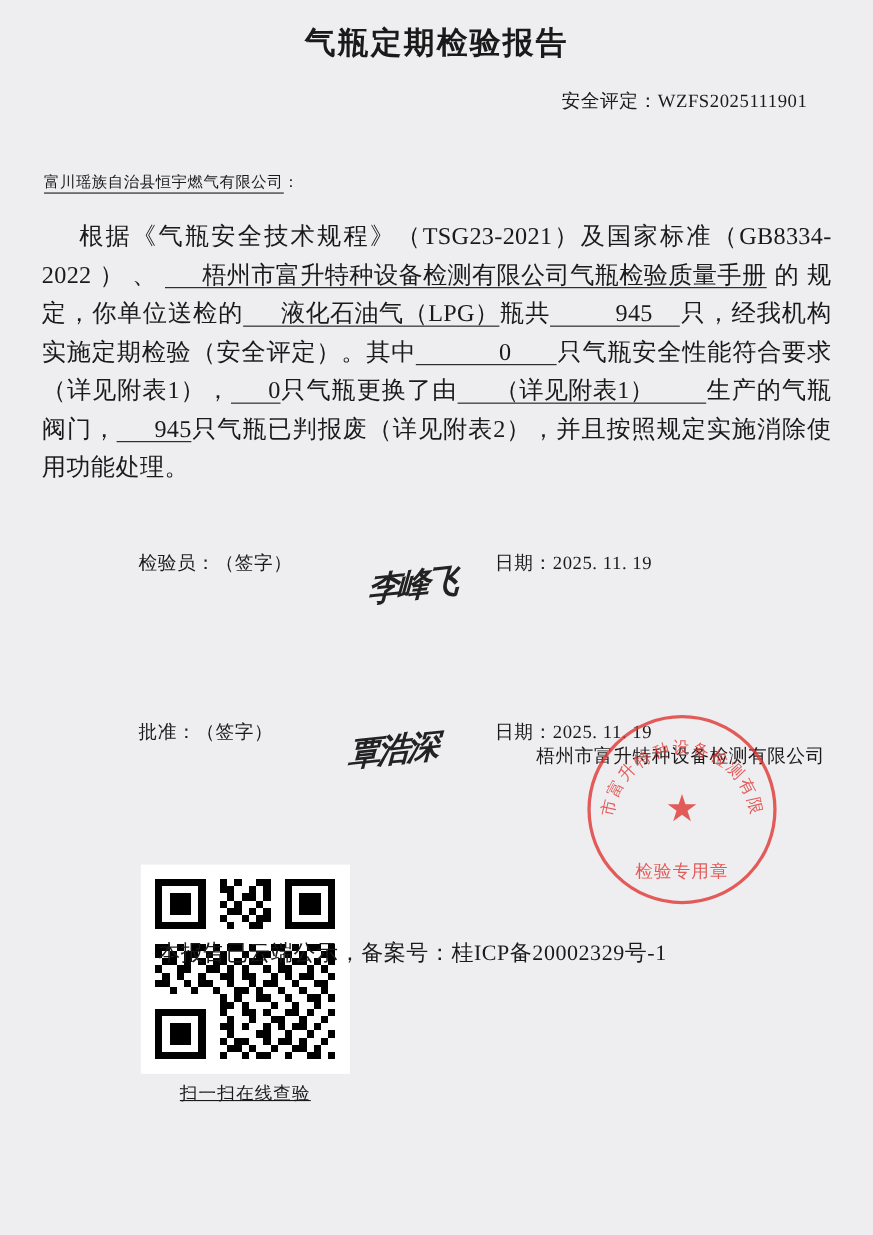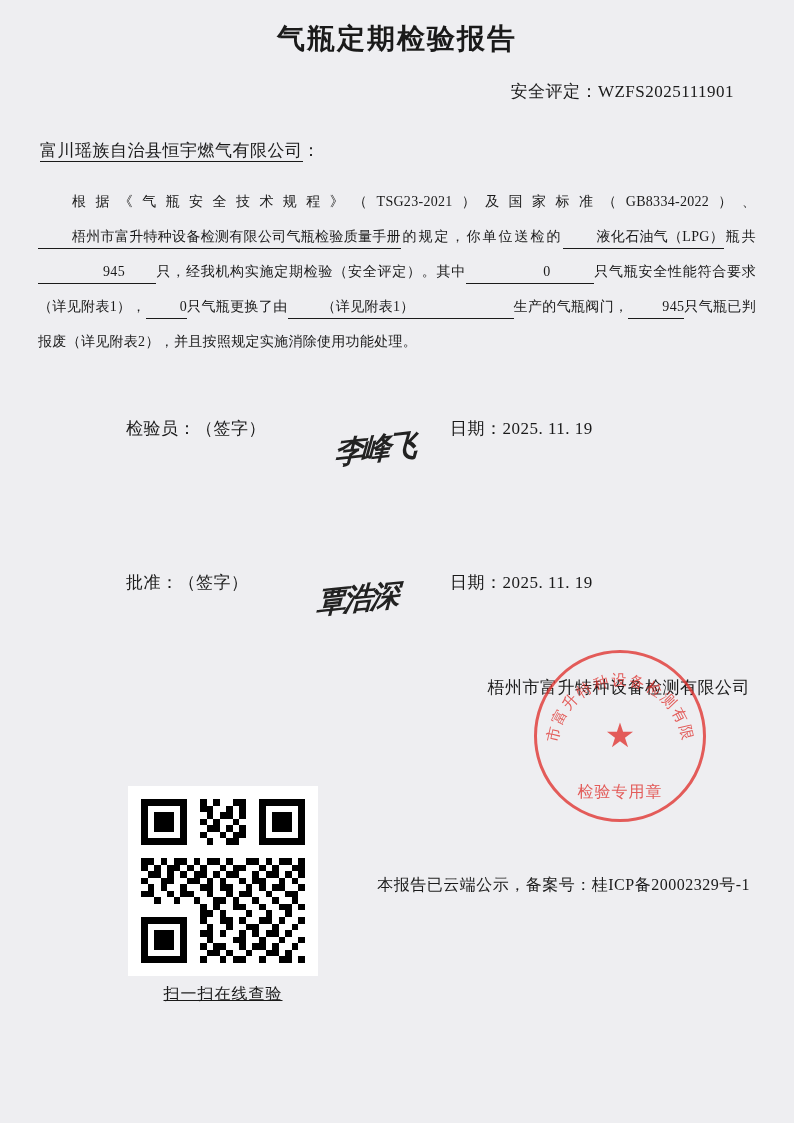--- a/index.html
+++ b/index.html
@@ -31,32 +31,32 @@
     font-family: "Liberation Sans", "DejaVu Sans", sans-serif;
   }
   .report-no {
     text-align: right;
     font-size: 17px;
     margin-top: 22px;
     padding-right: 22px;
     letter-spacing: 0.5px;
   }
   .addressee {
-    font-size: 17px;
-    margin-top: 36px;
+    font-size: 14px;
+    margin-top: 54px;
     margin-left: 2px;
     letter-spacing: 0.5px;
   }
   .addressee .u {
     border-bottom: 1px solid #1a1a1a;
     padding-bottom: 1px;
   }
   .body-text {
     margin-top: 22px;
-    font-size: 14px;
+    font-size: 22px;
     line-height: 35px;
     letter-spacing: 0.3px;
     text-align: justify;
   }
   .body-text p {
     margin: 0;
   }
   .indent {
     text-indent: 34px;
   }
@@ -188,23 +188,23 @@
   }
   .qr-caption {
     margin-top: 8px;
     font-size: 16px;
     letter-spacing: 1px;
   }
   .footer {
     position: absolute;
     left: 0;
     right: 44px;
-    bottom: 18px;
-    text-align: right;
-    font-size: 16px;
+    bottom: 34px;
+    text-align: center;
+    font-size: 20px;
     letter-spacing: 0.5px;
   }
 </style>
 </head>
 <body>
 
 <div class="page">
 
   <div class="doc-title">气瓶定期检验报告</div>
 

